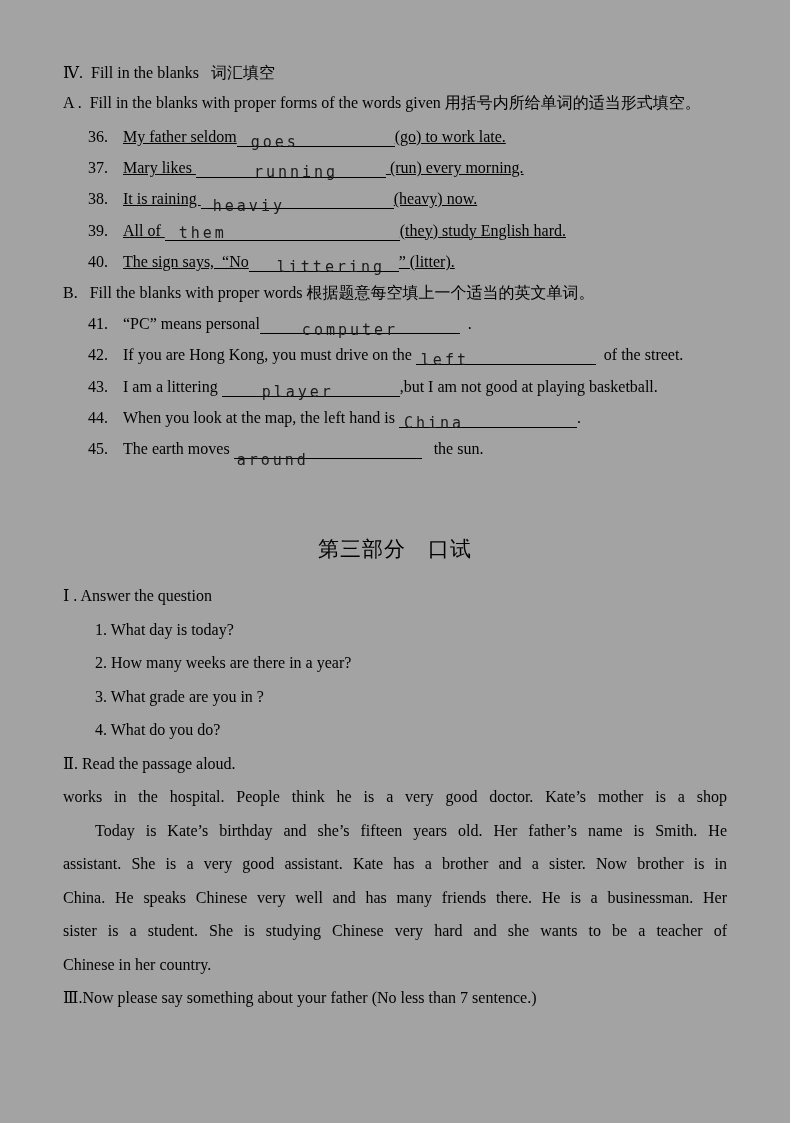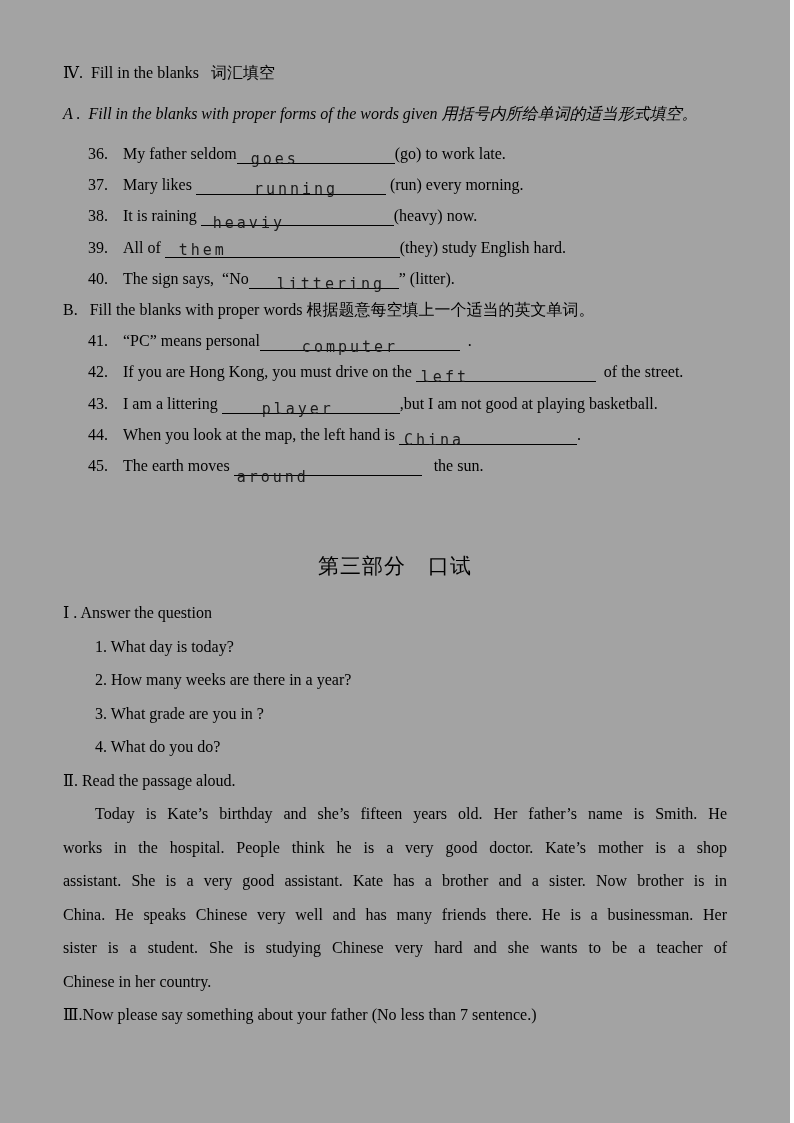--- a/index.html
+++ b/index.html
@@ -8,22 +8,22 @@
     width:790px;height:1123px;
     box-sizing:border-box;
     padding:62px 63px 0 63px;
     background:#a3a3a3;
     color:#000000;
     font-family:"Liberation Serif","DejaVu Serif",serif;
     font-size:16px;
     overflow:hidden;
   }
   .h-line{font-size:16px;line-height:22px;white-space:pre-wrap;}
-  .instr-a{margin-top:19px;font-style:italic;}
-  .q-block{margin-top:13px;}
+  .instr-a{margin-top:8px;}
+  .q-block{margin-top:7px;text-decoration:underline;}
   .q-line{line-height:31.2px;height:31.2px;white-space:pre;padding-left:25px;}
   .b-line{line-height:31.2px;height:31.2px;white-space:pre-wrap;}
   .q-num{display:inline-block;width:35px;}
   .blank{
     display:inline-block;position:relative;
     height:20px;border-bottom:1px solid #000;
     vertical-align:-5px;
   }
   .ans{
     position:absolute;white-space:nowrap;
@@ -77,22 +77,22 @@
     <div id="oral-task1-questions">
         <div class="oral-line sub-q">1. What day is today?</div>
         <div class="oral-line sub-q">2. How many weeks are there in a year?</div>
         <div class="oral-line sub-q">3. What grade are you in ?</div>
         <div class="oral-line sub-q">4. What do you do?</div>
       </div>
 
     <div class="oral-line">Ⅱ. Read the passage aloud.</div>
 
     <div id="reading-passage">
+        <div class="passage-line">works in the hospital. People think he is a very good doctor. Kate’s mother is a shop</div>
         <div class="passage-line first">Today is Kate’s birthday and she’s fifteen years old. Her father’s name is Smith. He</div>
-        <div class="passage-line">works in the hospital. People think he is a very good doctor. Kate’s mother is a shop</div>
         <div class="passage-line">assistant. She is a very good assistant. Kate has a brother and a sister. Now brother is in</div>
         <div class="passage-line">China. He speaks Chinese very well and has many friends there. He is a businessman. Her</div>
         <div class="passage-line">sister is a student. She is studying Chinese very hard and she wants to be a teacher of</div>
         <div class="passage-line last">Chinese in her country.</div>
       </div>
 
     <div class="oral-line">Ⅲ.Now please say something about your father (No less than 7 sentence.)</div>
   </div>
 
 </div>

